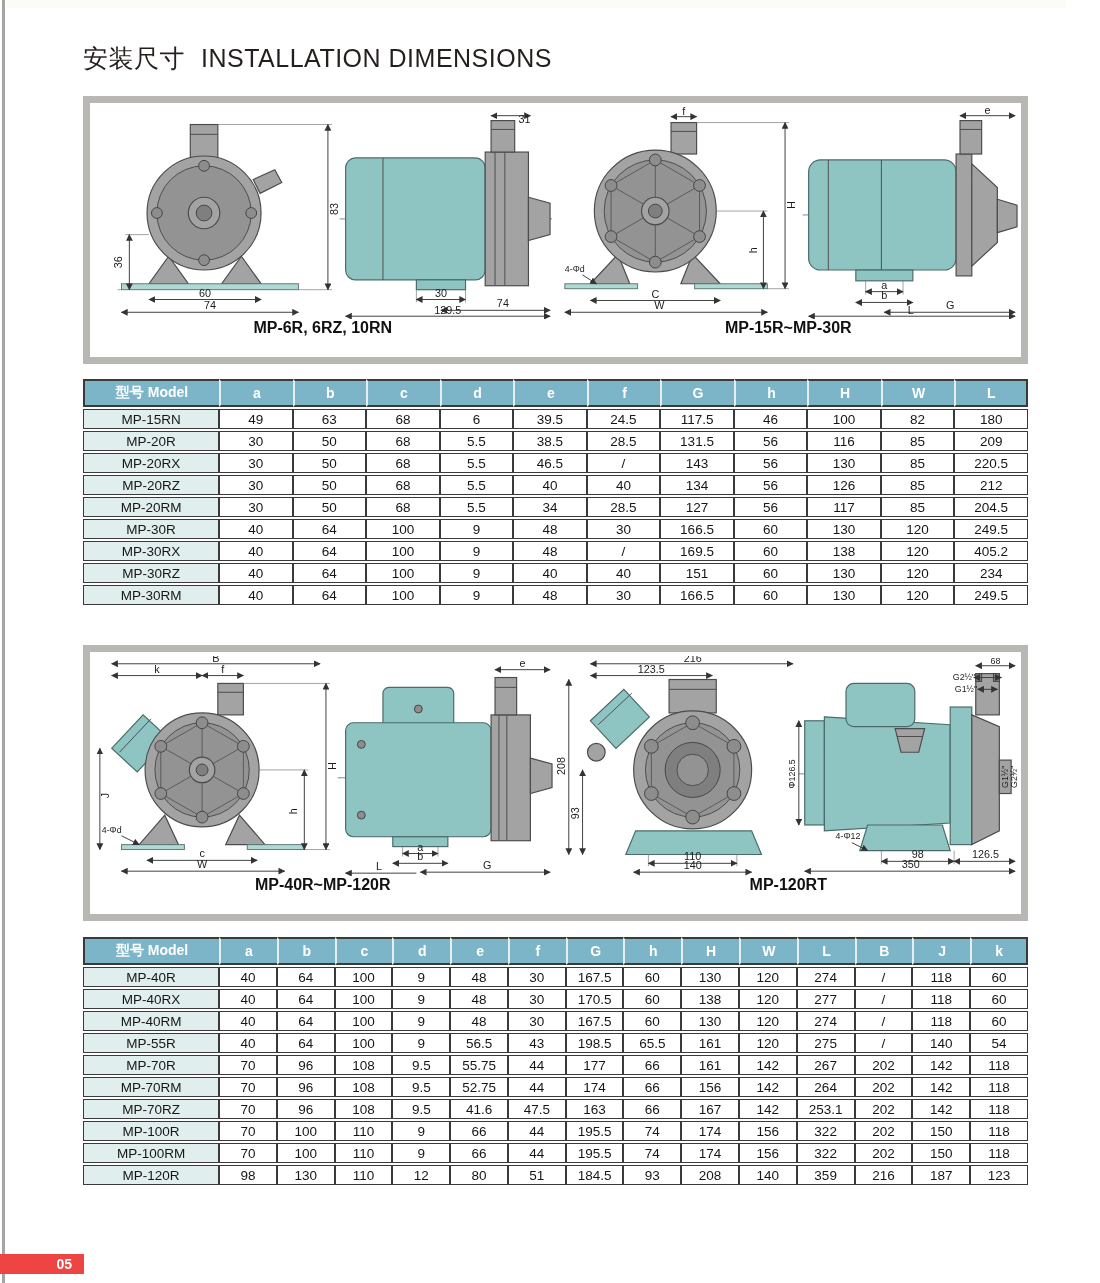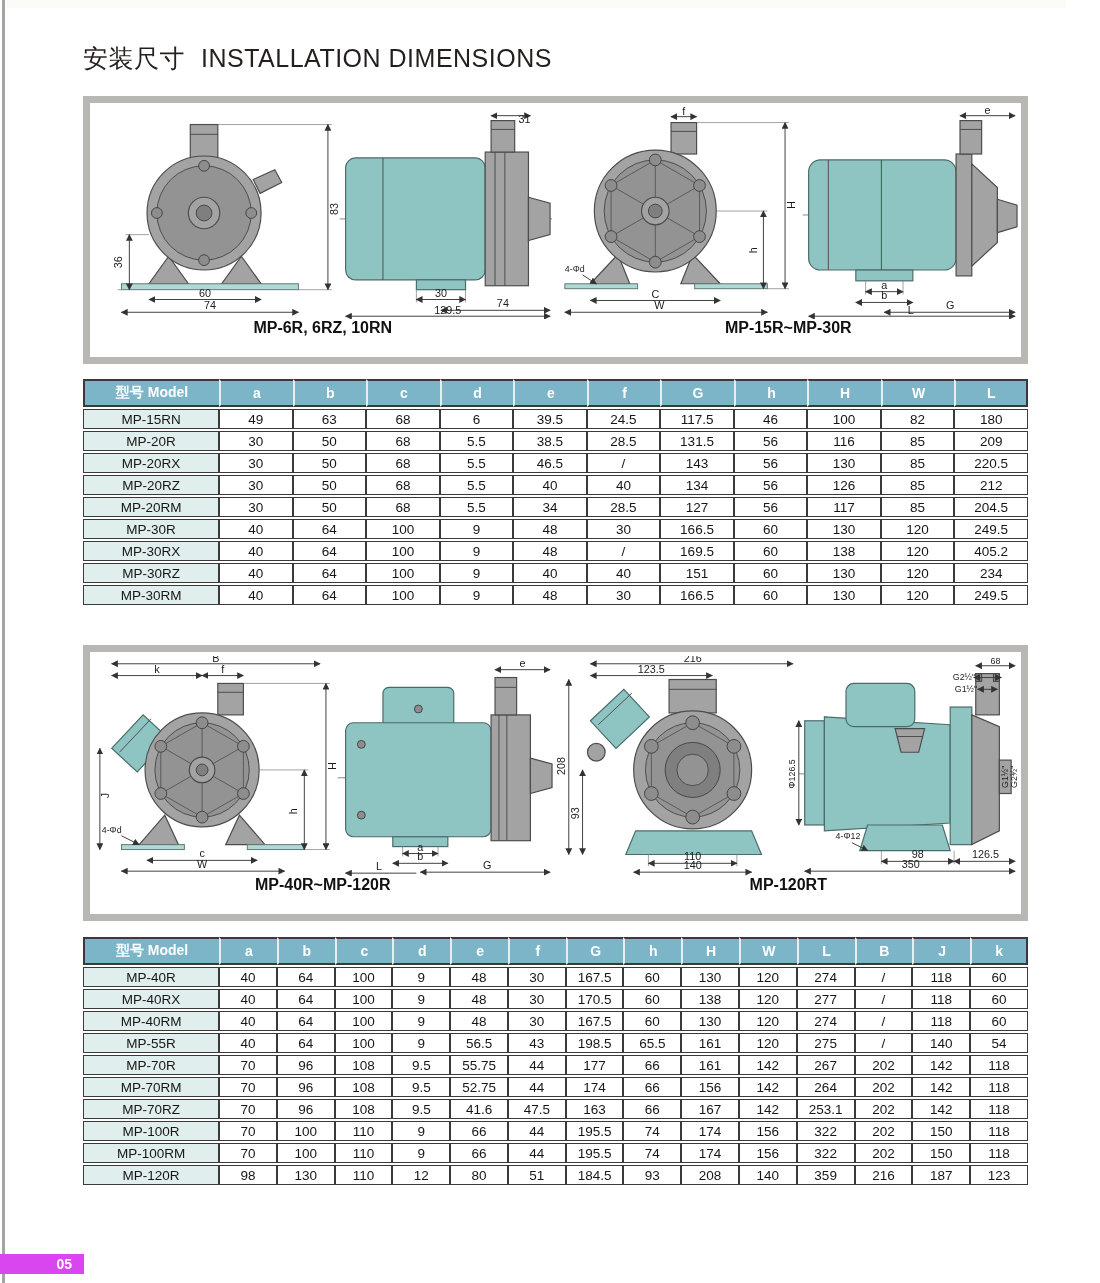--- a/index.html
+++ b/index.html
@@ -45,21 +45,21 @@
     text-align:center;padding:0;margin-top:11px;
   }
   .dim-table th:first-child{border-left:2px solid #3a3a3a;}
   .dim-table th:last-child{border-right:2px solid #3a3a3a;}
   .dim-table td{
     background:#fff;font-size:13.5px;height:18px;text-align:center;padding:0;
     border:1px solid #3a3a3a;color:#161616;
   }
   .dim-table td.model{background:#e0eeed;}
 
-  .page-num-bar{position:absolute;left:0;top:1254px;width:84px;height:20px;background:#d946ef;
+  .page-num-bar{position:absolute;left:0;top:1254px;width:84px;height:20px;background:#ef4444;
     color:#fff;font-size:14px;font-weight:bold;text-align:right;line-height:20px;padding-right:12px;box-sizing:border-box;}
 </style>
 </head>
 <body>
 
 <svg width="0" height="0" style="position:absolute">
   <defs>
     <marker id="ar" viewBox="0 0 10 10" refX="9" refY="5" markerWidth="7" markerHeight="7" orient="auto-start-reverse">
       <path d="M0,0L10,5L0,10z" fill="#333"></path>
     </marker>

